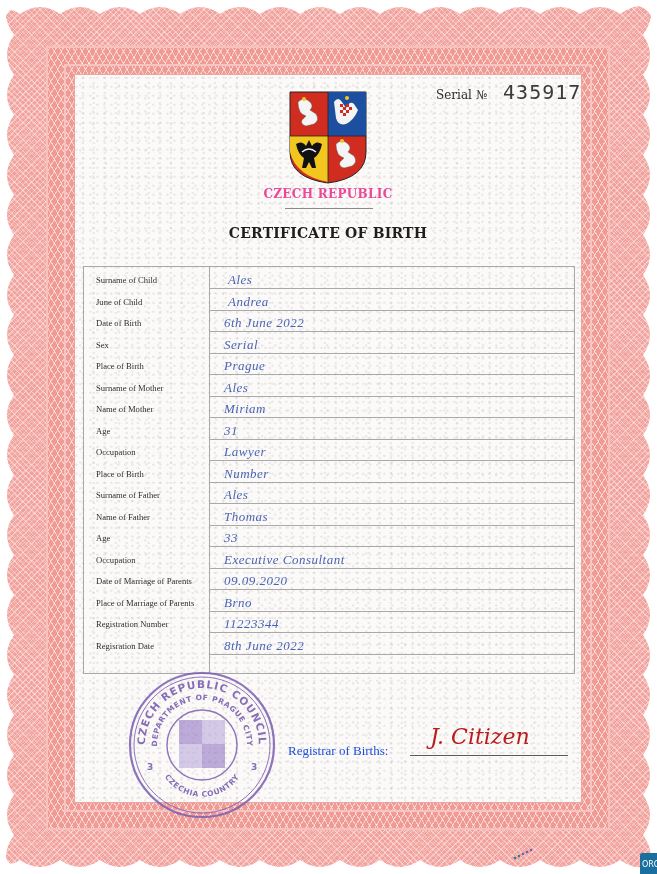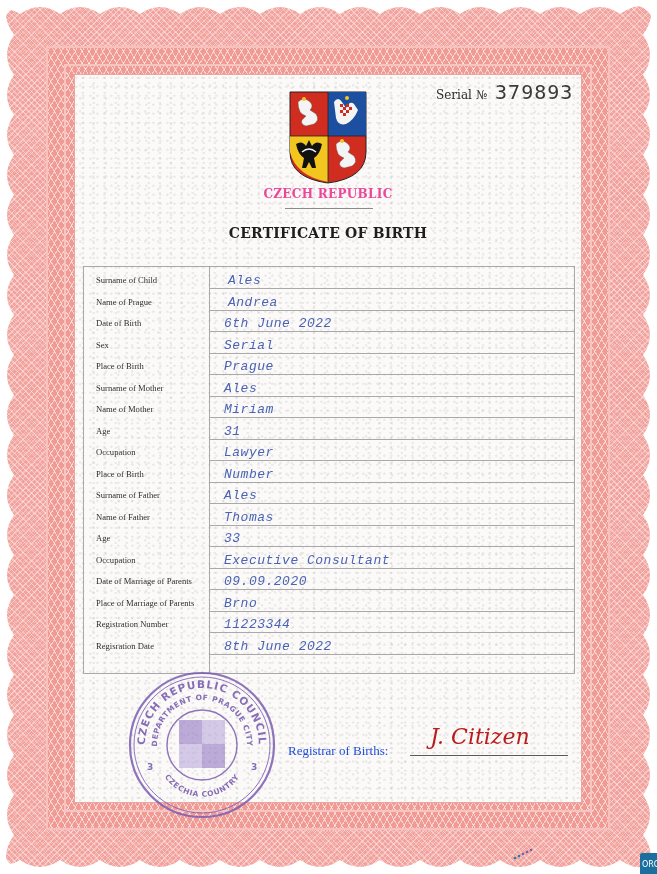--- a/index.html
+++ b/index.html
@@ -39,21 +39,21 @@
       radial-gradient(circle at 70% 60%, rgba(160,160,160,0.18) 0 1px, transparent 1.5px),
       radial-gradient(circle at 40% 80%, rgba(140,140,140,0.15) 0 1px, transparent 1.5px),
       #fbfaf8;
     background-size: 7px 9px, 11px 5px, 13px 13px, auto;
     border:1px solid #e9a7a1;
     box-sizing:border-box;
   }
   
   .serial {
     position:absolute; left:436px; top:80px; height:26px;
-    display:flex; align-items:baseline; gap:8px; color:#2c2c2c;
+    display:flex; align-items:baseline; gap:16px; color:#2c2c2c;
   }
   .serial-label { font-family:"DejaVu Serif", serif; font-size:12px; }
   .serial-number { font-family:"DejaVu Sans Mono", monospace; font-size:20px; letter-spacing:1px; color:#3a3a3a; }
 
   .coat {
     position:absolute; left:288px; top:90px; width:80px; height:95px;
   }
   .country {
     position:absolute; left:228px; top:187px; width:200px; text-align:center;
     font-family:"DejaVu Serif", serif; font-size:12px; font-weight:bold; color:#ec4899; letter-spacing:0.3px;
@@ -76,21 +76,21 @@
   }
   .row {
     position:absolute; left:83px; width:492px; height:21.4px;text-align:right;
   }
   .row .label {
     position:absolute; left:13px; bottom:4px;
     font-family:"Liberation Serif", serif; font-size:8.6px; color:#2f2f2f; white-space:nowrap;
   }
   .row .value {
     position:absolute; left:141px; bottom:1px;
-    font-family:Liberation Mono, monospace; font-style:italic; font-size:13px; color:#4a63b5; white-space:nowrap; letter-spacing:0.5px;
+    font-family:Liberation Serif, serif; font-style:italic; font-size:13px; color:#4a63b5; white-space:nowrap; letter-spacing:0.5px;
   }
   .row .line {
     position:absolute; left:126px; right:0; bottom:0; height:1px; background:#a9a9a9;
   }
 
   
   .stamp { position:absolute; left:127px; top:670px; width:150px; height:150px; }
 
   
   .registrar-label {
@@ -131,21 +131,21 @@
     <path d="M657 0 V874 H647 Q657 855 643 835 Q657 815 643 795 Q657 775 643 755 Q657 735 643 715 Q657 695 643 675 Q657 655 643 635 Q657 615 643 595 Q657 575 643 555 Q657 535 643 515 Q657 495 643 475 Q657 455 643 435 Q657 415 643 395 Q657 375 643 355 Q657 335 643 315 Q657 295 643 275 Q657 255 643 235 Q657 215 643 195 Q657 175 643 155 Q657 135 643 115 Q657 95 643 75 Q657 55 643 35 Q657 15 647 0 Z"></path>
   </g>
 </svg>
 <div class="border-band"></div>
 <div class="border-inner-line"></div>
 
 <div class="paper"></div>
 
 <div class="serial">
   <span class="serial-label">Serial №</span>
-  <span class="serial-number">379893</span>
+  <span class="serial-number">435917</span>
 </div>
 
 <svg class="coat" viewBox="0 0 80 95">
   <path d="M2 2 H78 V62 Q78 88 40 93 Q2 88 2 62 Z" fill="#d12c20" stroke="#222" stroke-width="1"></path>
   <rect x="40" y="2" width="38" height="44" fill="#1d4fa0"></rect>
   <path d="M2 46 H40 V92 Q8 86 2 62 Z" fill="#f2c61f"></path>
   <line x1="40" y1="2" x2="40" y2="92" stroke="#222" stroke-width="0.8"></line>
   <line x1="2" y1="46" x2="78" y2="46" stroke="#222" stroke-width="0.8"></line>
 
   <g fill="#f4f4f4" stroke="#555" stroke-width="0.4">
@@ -183,21 +183,21 @@
 
 <div class="reg-table"></div>
 <div class="reg-divider"></div>
 
 <div class="row" style="top:268px">
   <span class="label">Surname of Child</span>
   <span class="value" style="left:145px">Ales</span>
   <span class="line"></span>
 </div>
 <div class="row" style="top:289.5px">
-  <span class="label">Name of Prague</span>
+  <span class="label">June of Child</span>
   <span class="value" style="left:145px">Andrea</span>
   <span class="line"></span>
 </div>
 <div class="row" style="top:311px">
   <span class="label">Date of Birth</span>
   <span class="value">6th June 2022</span>
   <span class="line"></span>
 </div>
 <div class="row" style="top:332.5px">
   <span class="label">Sex</span>

